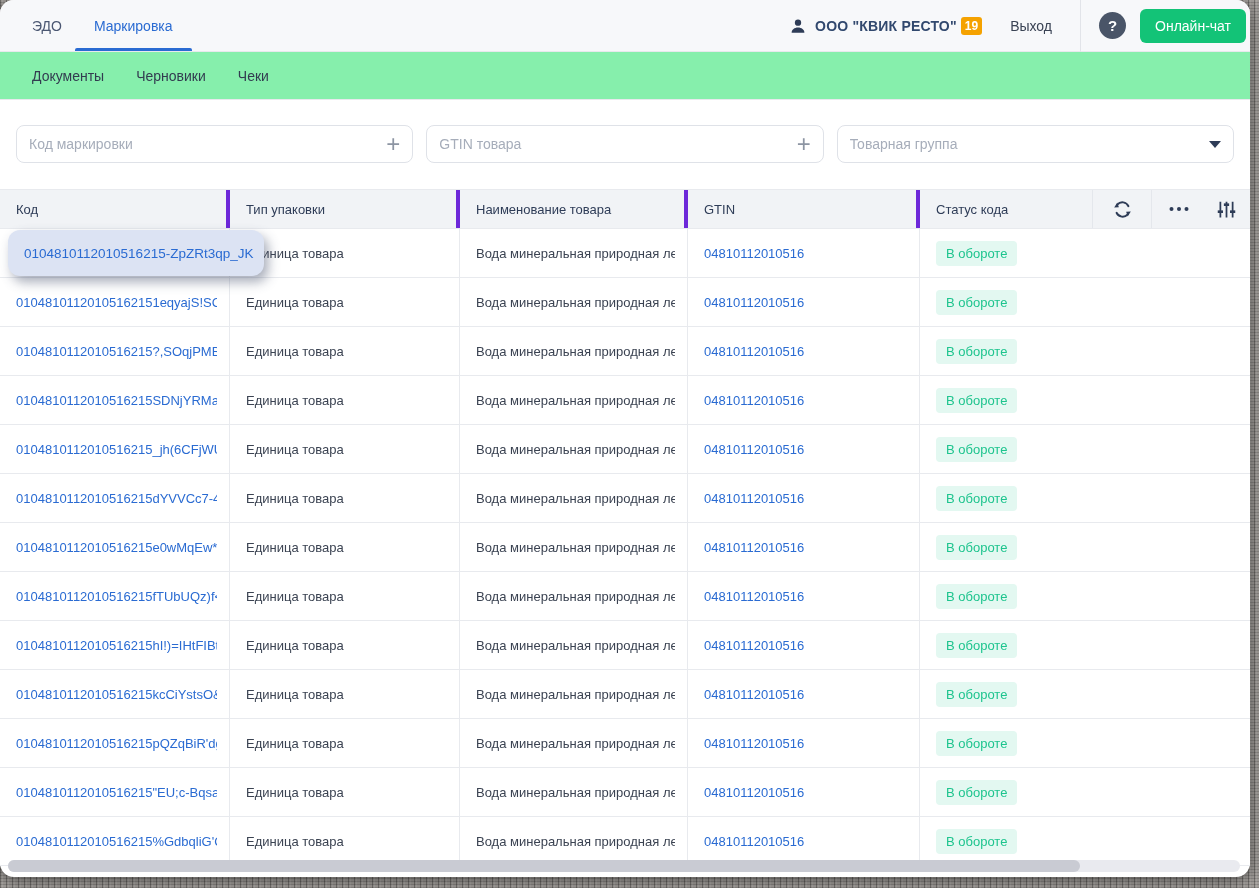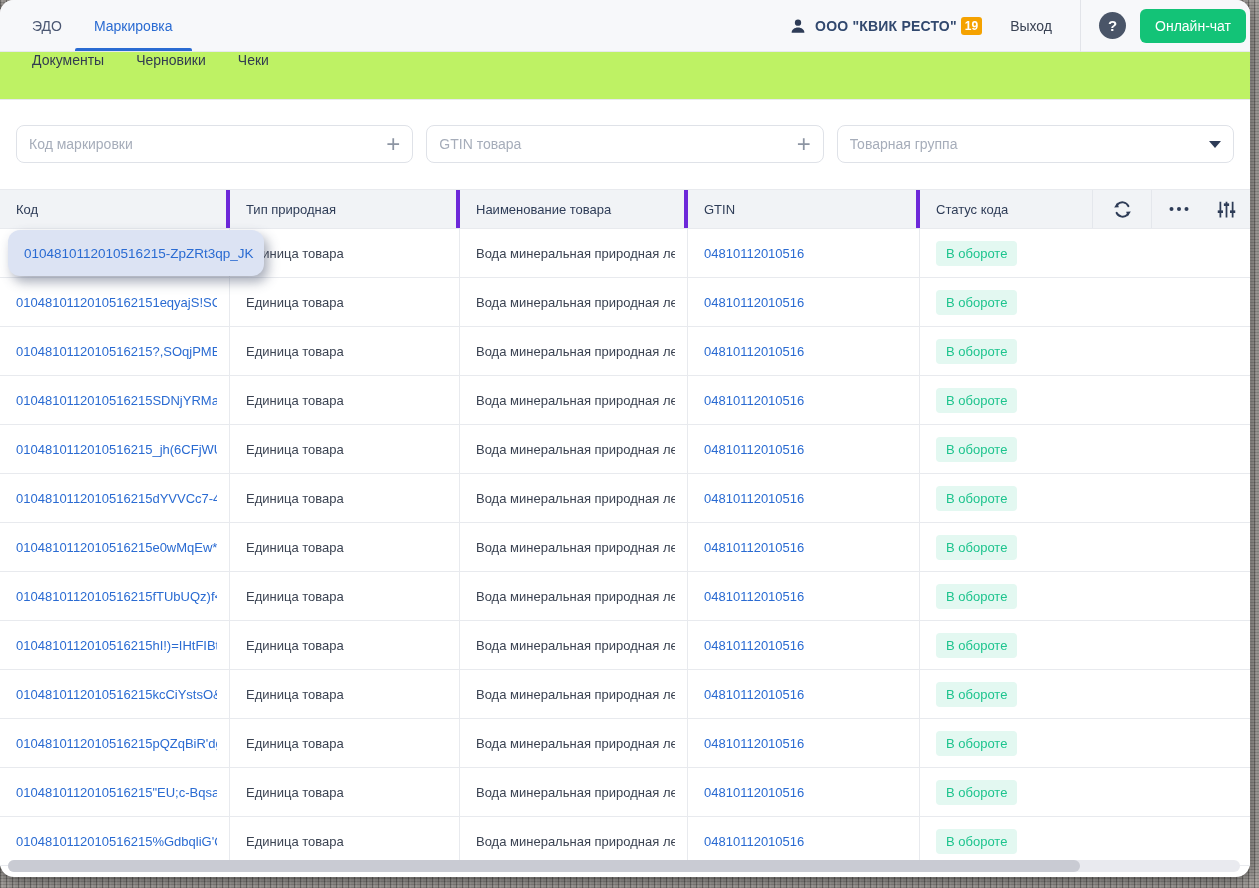--- a/index.html
+++ b/index.html
@@ -46,22 +46,22 @@
     width:27px; height:27px; border-radius:50%; background:#4a5568; color:#fff;
     font-size:15px; font-weight:bold; display:flex; align-items:center; justify-content:center;
     margin:0 14px 0 18px; cursor:pointer;
   }
   .chat-btn {
     background:#13c377; color:#fff; font-size:14px; border:none; border-radius:6px;
     padding:9px 15px; margin-right:4px; cursor:pointer; font-family:inherit;
   }
   
   .subnav {
-    height:48px; background:#bef264; border-bottom:1px solid #e7e9ed;
-    display:flex; align-items:flex-start;
+    height:48px; background:#86efac; border-bottom:1px solid #e7e9ed;
+    display:flex; align-items:center;
   }
   .subnav-item {
     display:flex; align-items:center; margin-right:28px; padding:0 2px;
     font-size:14px; color:#323c50; cursor:pointer; position:relative;
   }
   .subnav-item:first-child { margin-left:30px; }
   .subnav-item.active { color:#2a6bd2; }
   .subnav-item.active::after {
     content:""; position:absolute; left:-16px; right:-16px; bottom:0;
     height:3px; background:#2a6bd2; border-radius:2px 2px 0 0;
@@ -183,21 +183,21 @@
     </div>
     <div class="filter-box">
       <span class="filter-placeholder">Товарная группа</span>
       <span class="caret-down"></span>
     </div>
   </div>
 
   <div class="table">
     <div class="thead">
       <div class="th col-code">Код</div>
-      <div class="th col-type">Тип природная</div>
+      <div class="th col-type">Тип упаковки</div>
       <div class="th col-name">Наименование товара</div>
       <div class="th col-gtin">GTIN</div>
       <div class="th col-status">Статус кода</div>
       <div class="th-icons">
         <div class="icon-cell refresh">
           <svg viewBox="0 0 24 24" width="23" height="23">
             <g fill="none" stroke="#2e3c57" stroke-width="2" stroke-linecap="round">
               <path d="M18.2 8.6 A 7 7 0 0 0 6.6 6.9"></path>
               <path d="M5.8 15.4 A 7 7 0 0 0 17.4 17.1"></path>
             </g>

